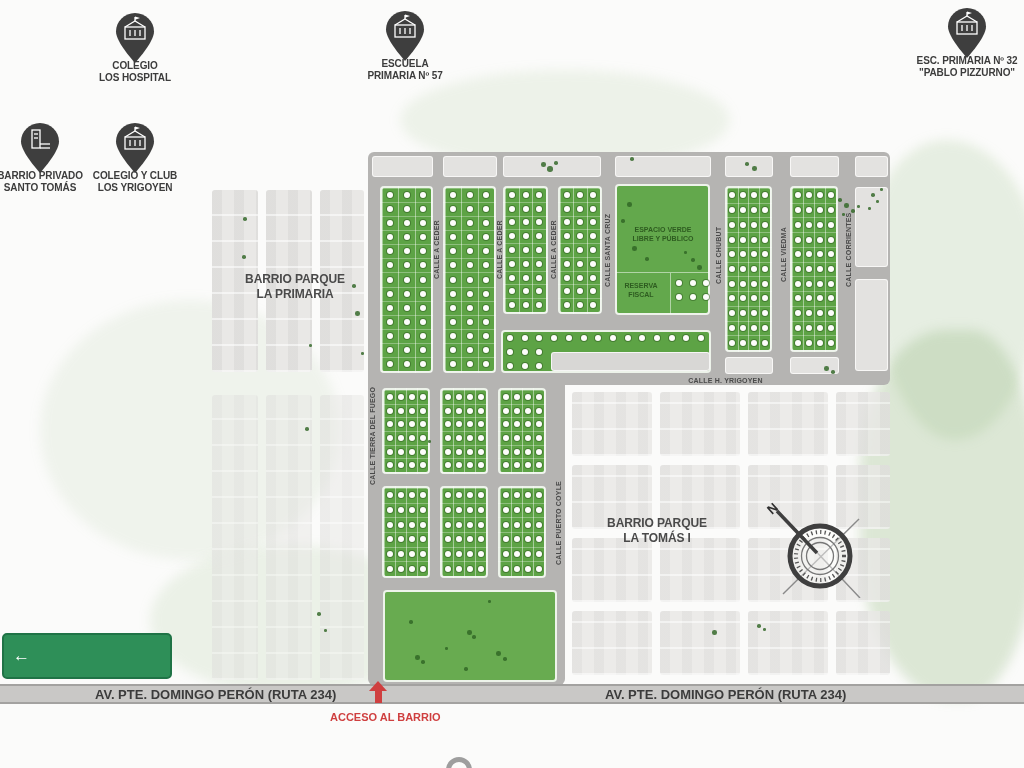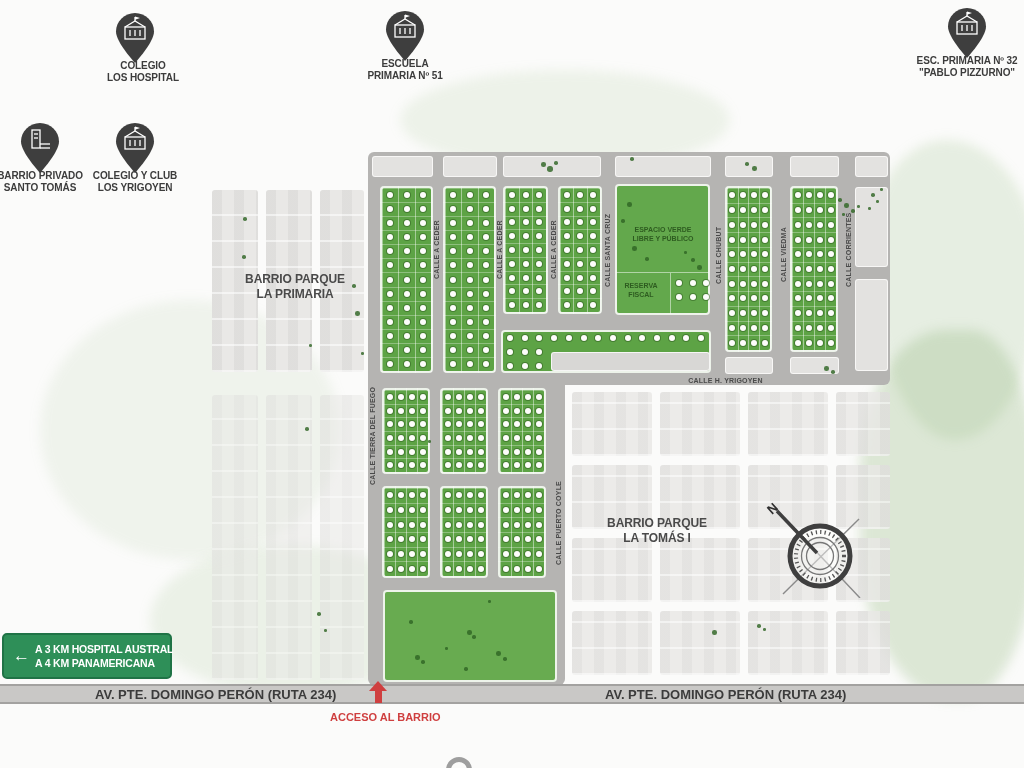--- a/index.html
+++ b/index.html
@@ -55,42 +55,42 @@
         <rect x="10" y="15" width="20" height="12"></rect>
           <path d="M10 15 L20 9 L30 15"></path>
         <line x1="15" y1="18" x2="15" y2="24"></line>
           <line x1="20" y1="18" x2="20" y2="24"></line>
           <line x1="25" y1="18" x2="25" y2="24"></line>
         <line x1="20" y1="5" x2="20" y2="9"></line>
       </g>
         <path d="M20 4.5 L25 6 L20 7.8 Z" fill="#fff"></path>
     </svg>
   </div>
-  <div class="pin-label" style="left:78px;top:60px;">
+  <div class="pin-label" style="left:70px;top:60px;">
     <div>COLEGIO</div>
       <div>LOS HOSPITAL</div>
   </div>
 
   <div class="ov" style="left:385px;top:10px;">
     <svg width="40" height="52" viewBox="0 0 40 52">
       <path d="M20 1 C9.5 1 1 9.3 1 19.6 C1 30.6 20 51 20 51 C20 51 39 30.6 39 19.6 C39 9.3 30.5 1 20 1 Z" fill="#3e3e3e"></path>
       <g stroke="#fff" stroke-width="1.3" fill="none">
         <rect x="10" y="15" width="20" height="12"></rect>
           <path d="M10 15 L20 9 L30 15"></path>
         <line x1="15" y1="18" x2="15" y2="24"></line>
           <line x1="20" y1="18" x2="20" y2="24"></line>
           <line x1="25" y1="18" x2="25" y2="24"></line>
         <line x1="20" y1="5" x2="20" y2="9"></line>
       </g>
         <path d="M20 4.5 L25 6 L20 7.8 Z" fill="#fff"></path>
     </svg>
   </div>
   <div class="pin-label" style="left:340px;top:58px;">
     <div>ESCUELA</div>
-      <div>PRIMARIA Nº 51</div>
+      <div>PRIMARIA Nº 57</div>
   </div>
 
   <div class="ov" style="left:947px;top:7px;">
     <svg width="40" height="52" viewBox="0 0 40 52">
       <path d="M20 1 C9.5 1 1 9.3 1 19.6 C1 30.6 20 51 20 51 C20 51 39 30.6 39 19.6 C39 9.3 30.5 1 20 1 Z" fill="#3e3e3e"></path>
       <g stroke="#fff" stroke-width="1.3" fill="none">
         <rect x="10" y="15" width="20" height="12"></rect>
           <path d="M10 15 L20 9 L30 15"></path>
         <line x1="15" y1="18" x2="15" y2="24"></line>
           <line x1="20" y1="18" x2="20" y2="24"></line>
@@ -164,24 +164,20 @@
     <circle cx="55" cy="58" r="30" stroke="#3f3f3f" stroke-width="5" fill="rgba(252,252,250,.45)"></circle>
     <circle cx="55" cy="58" r="24" stroke="#555" stroke-width="4" fill="none" stroke-dasharray="1.3 3.2"></circle>
     <circle cx="55" cy="58" r="18.5" stroke="#777" stroke-width="1.3" fill="none"></circle>
     <circle cx="55" cy="58" r="13.5" stroke="#777" stroke-width="1.3" fill="none"></circle>
     <line x1="12" y1="13" x2="52" y2="55" stroke="#3f3f3f" stroke-width="3.5"></line>
     <text x="4" y="15" font-size="13" font-weight="bold" fill="#2e2e2e" transform="rotate(-42 8 12)">N</text>
   </svg>
 
   <div class="sign" style="left:2px;top:633px;width:170px;height:46px;padding:2px 4px;">
     <span class="arrow">←</span>
-    <div class="lines">
-      <div>A 3 KM HOSPITAL AUSTRAL</div>
-      <div>A 4 KM PANAMERICANA</div>
-    </div>
   </div>
 
   <div class="abs" style="left:0;top:684px;width:1024px;height:16px;background:#c9c8c6;border-top:2px solid #a3a2a0;border-bottom:2px solid #a3a2a0;z-index:2;"></div>
   <div class="road-label" style="left:95px;top:687px;width:210px;text-align:center;">AV. PTE. DOMINGO PERÓN (RUTA 234)</div>
   <div class="road-label" style="left:605px;top:687px;width:210px;text-align:center;">AV. PTE. DOMINGO PERÓN (RUTA 234)</div>
 
   <div class="abs" style="left:369px;top:681px;width:0;height:0;border-left:9px solid transparent;border-right:9px solid transparent;border-bottom:10px solid #cf3f3f;z-index:7;"></div>
   <div class="abs" style="left:374.5px;top:690px;width:7px;height:13px;background:#cf3f3f;z-index:7;"></div>
   <div class="access-label" style="left:330px;top:711px;width:100px;text-align:center;">ACCESO AL BARRIO</div>
 

